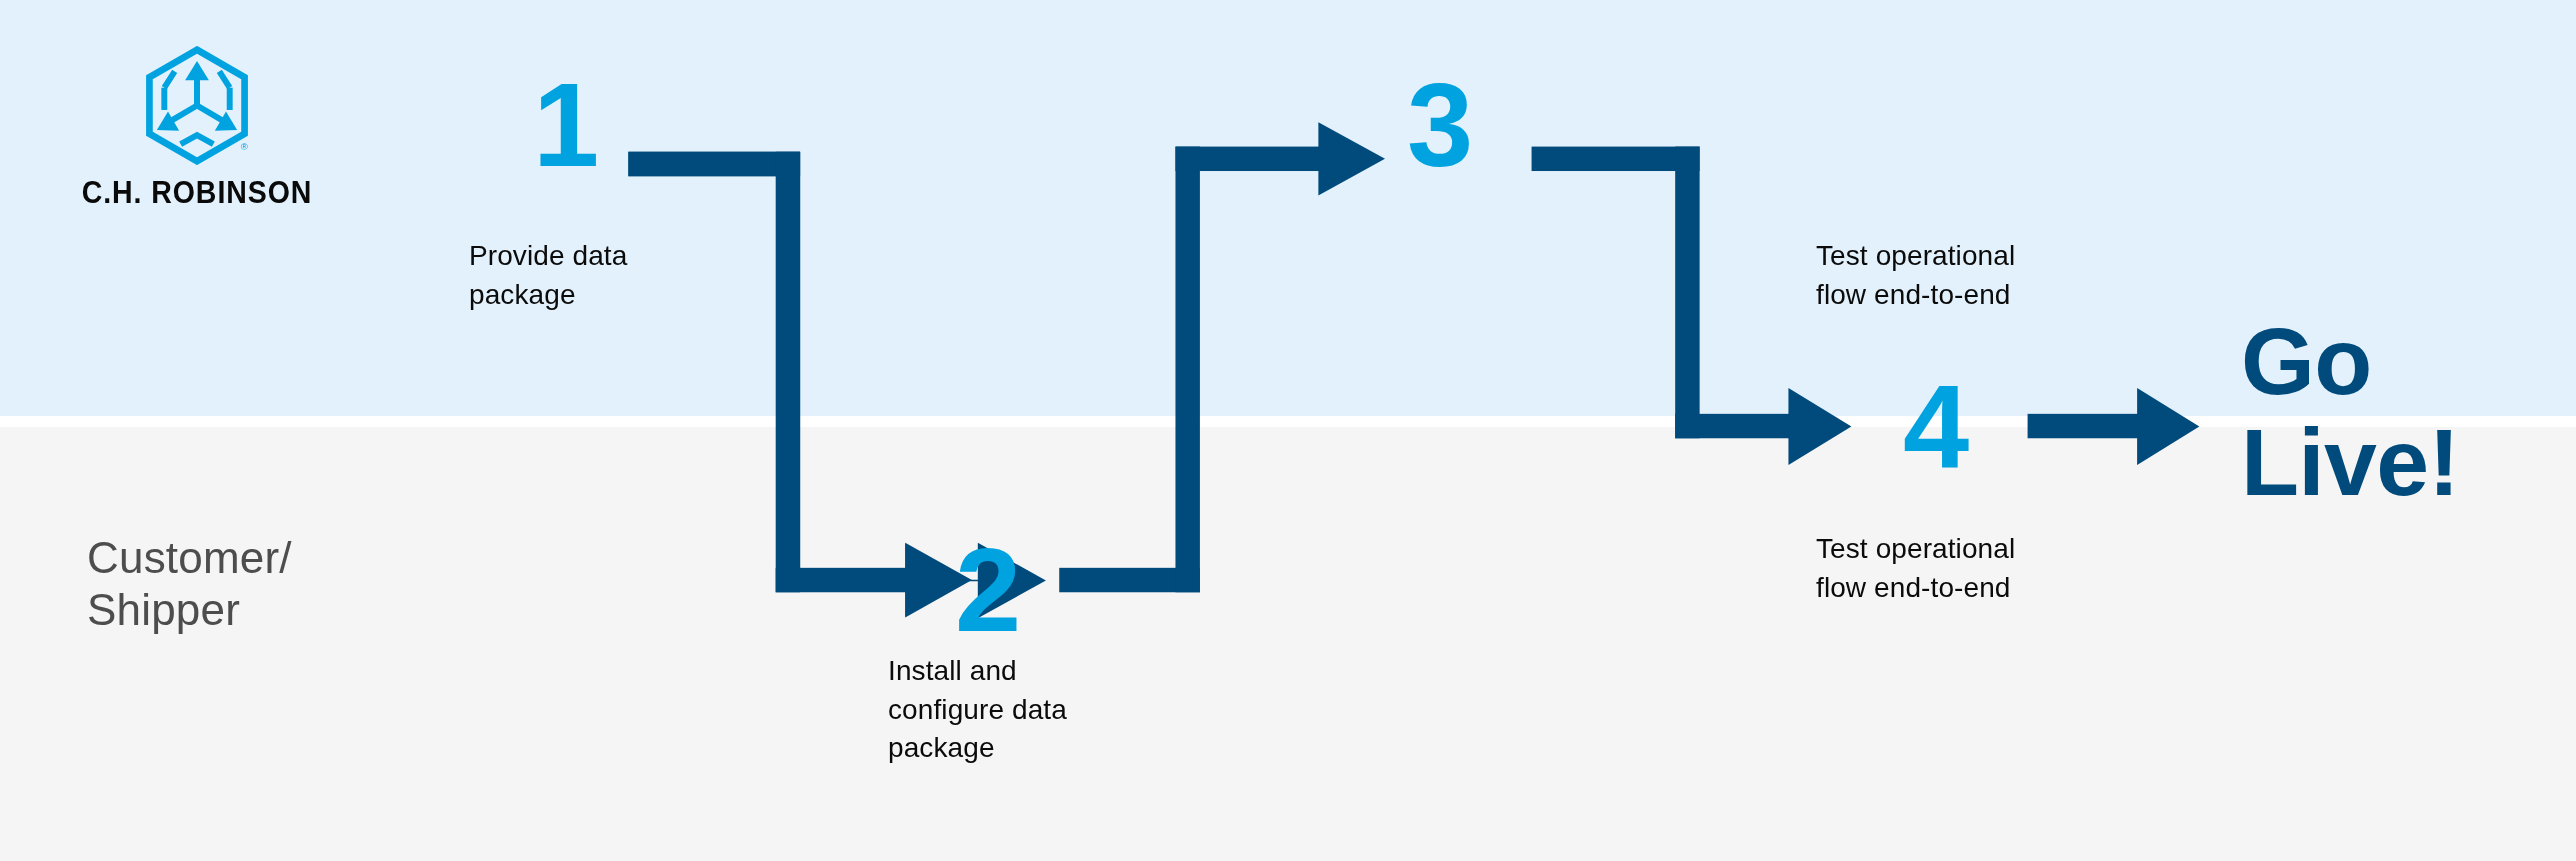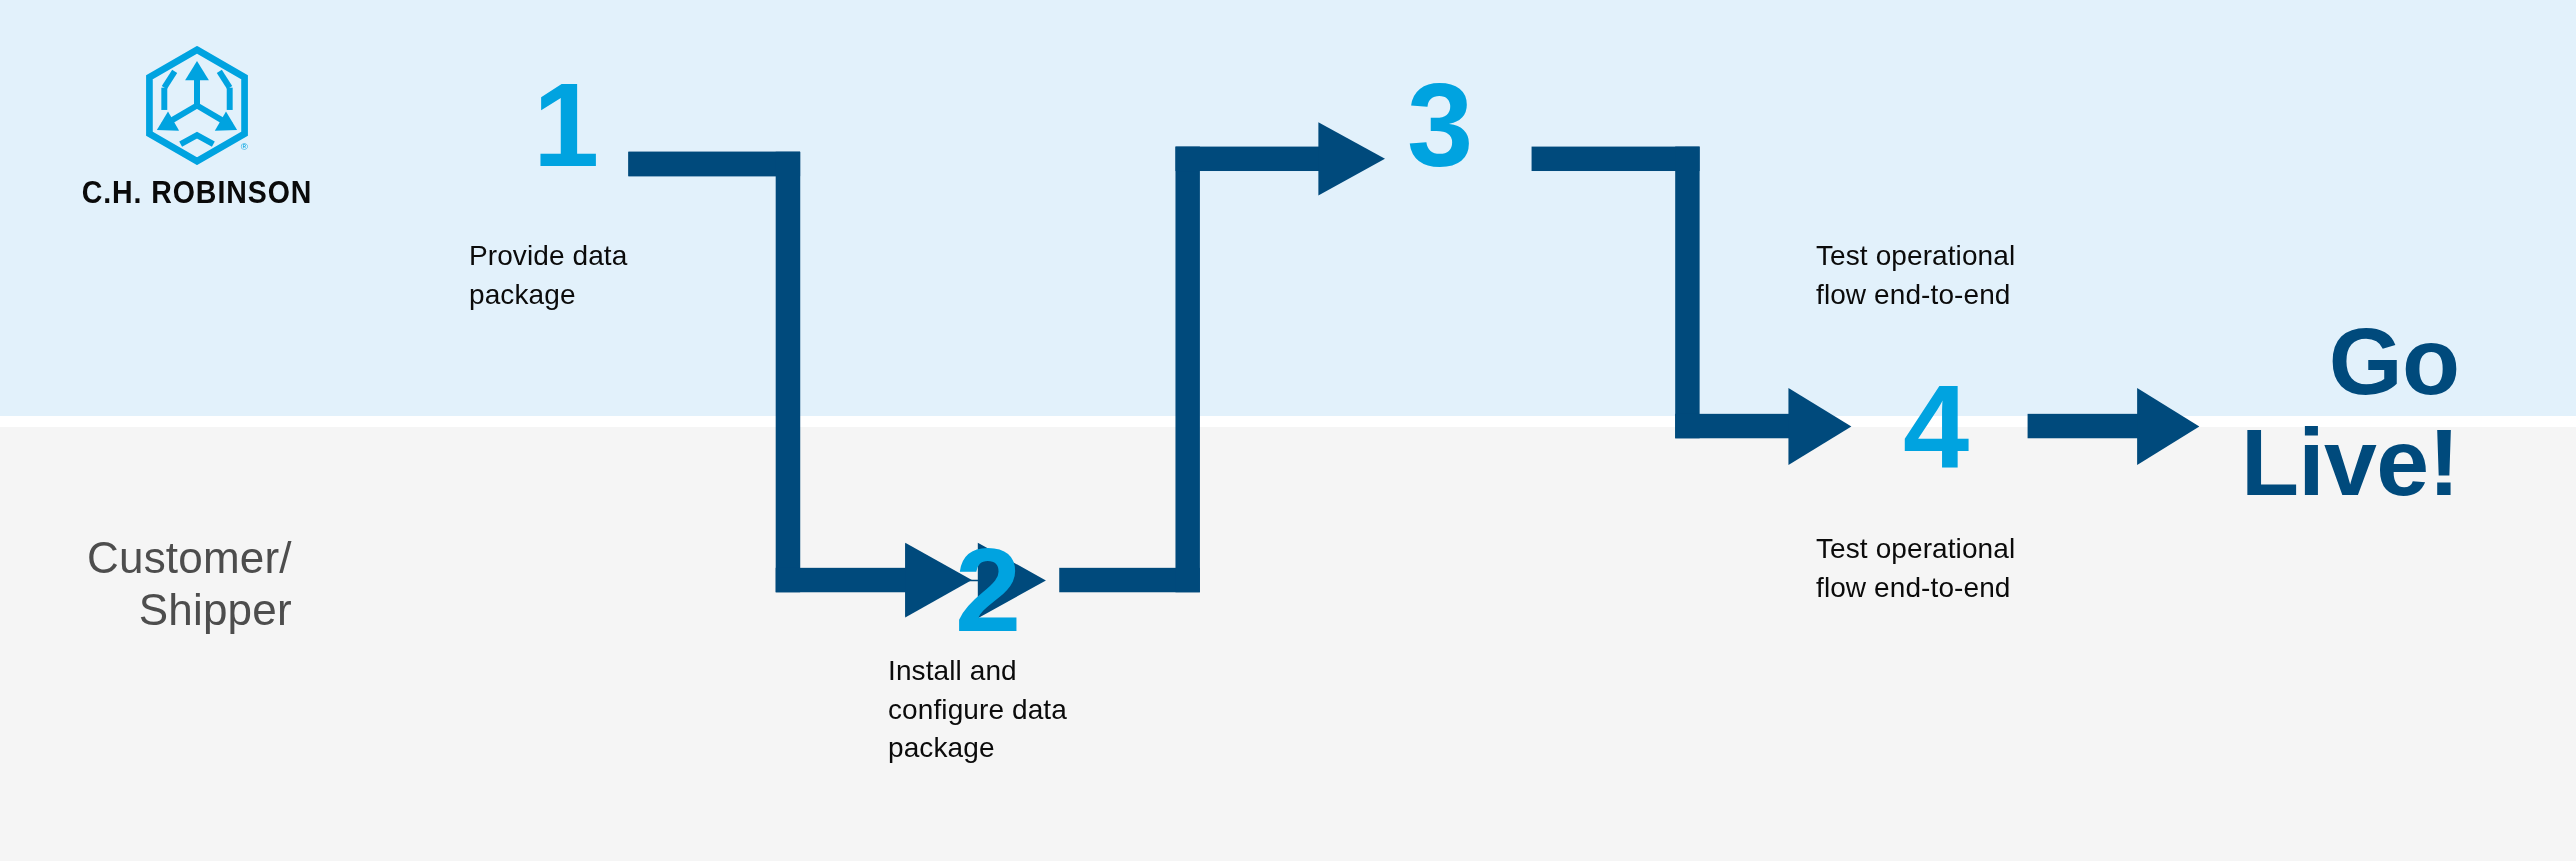--- a/index.html
+++ b/index.html
@@ -70,21 +70,20 @@
   .lane-label {
     position: absolute;
     left: 87px;
     top: 532px;
     font-size: 44px;
     line-height: 1.18;
     font-weight: 400;
     color: #4d4d4d;
     letter-spacing: 0.2px;
     white-space: pre-line;
-    text-align: right;
   }
 
   
   .step-num {
     position: absolute;
     font-size: 119px;
     line-height: 1;
     font-weight: 700;
     color: #00a3e0;
     letter-spacing: -1.5px;
@@ -106,21 +105,20 @@
   .go-live {
     position: absolute;
     left: 2241px;
     top: 311px;
     font-size: 95px;
     line-height: 1.06;
     font-weight: 700;
     color: #004a7c;
     white-space: pre-line;
     letter-spacing: -0.7px;
-    text-align: right;
   }
 </style>
 </head>
 <body>
 
 <div id="canvas">
 
   <div class="band-top"></div>
   <div class="band-bottom"></div>
 

